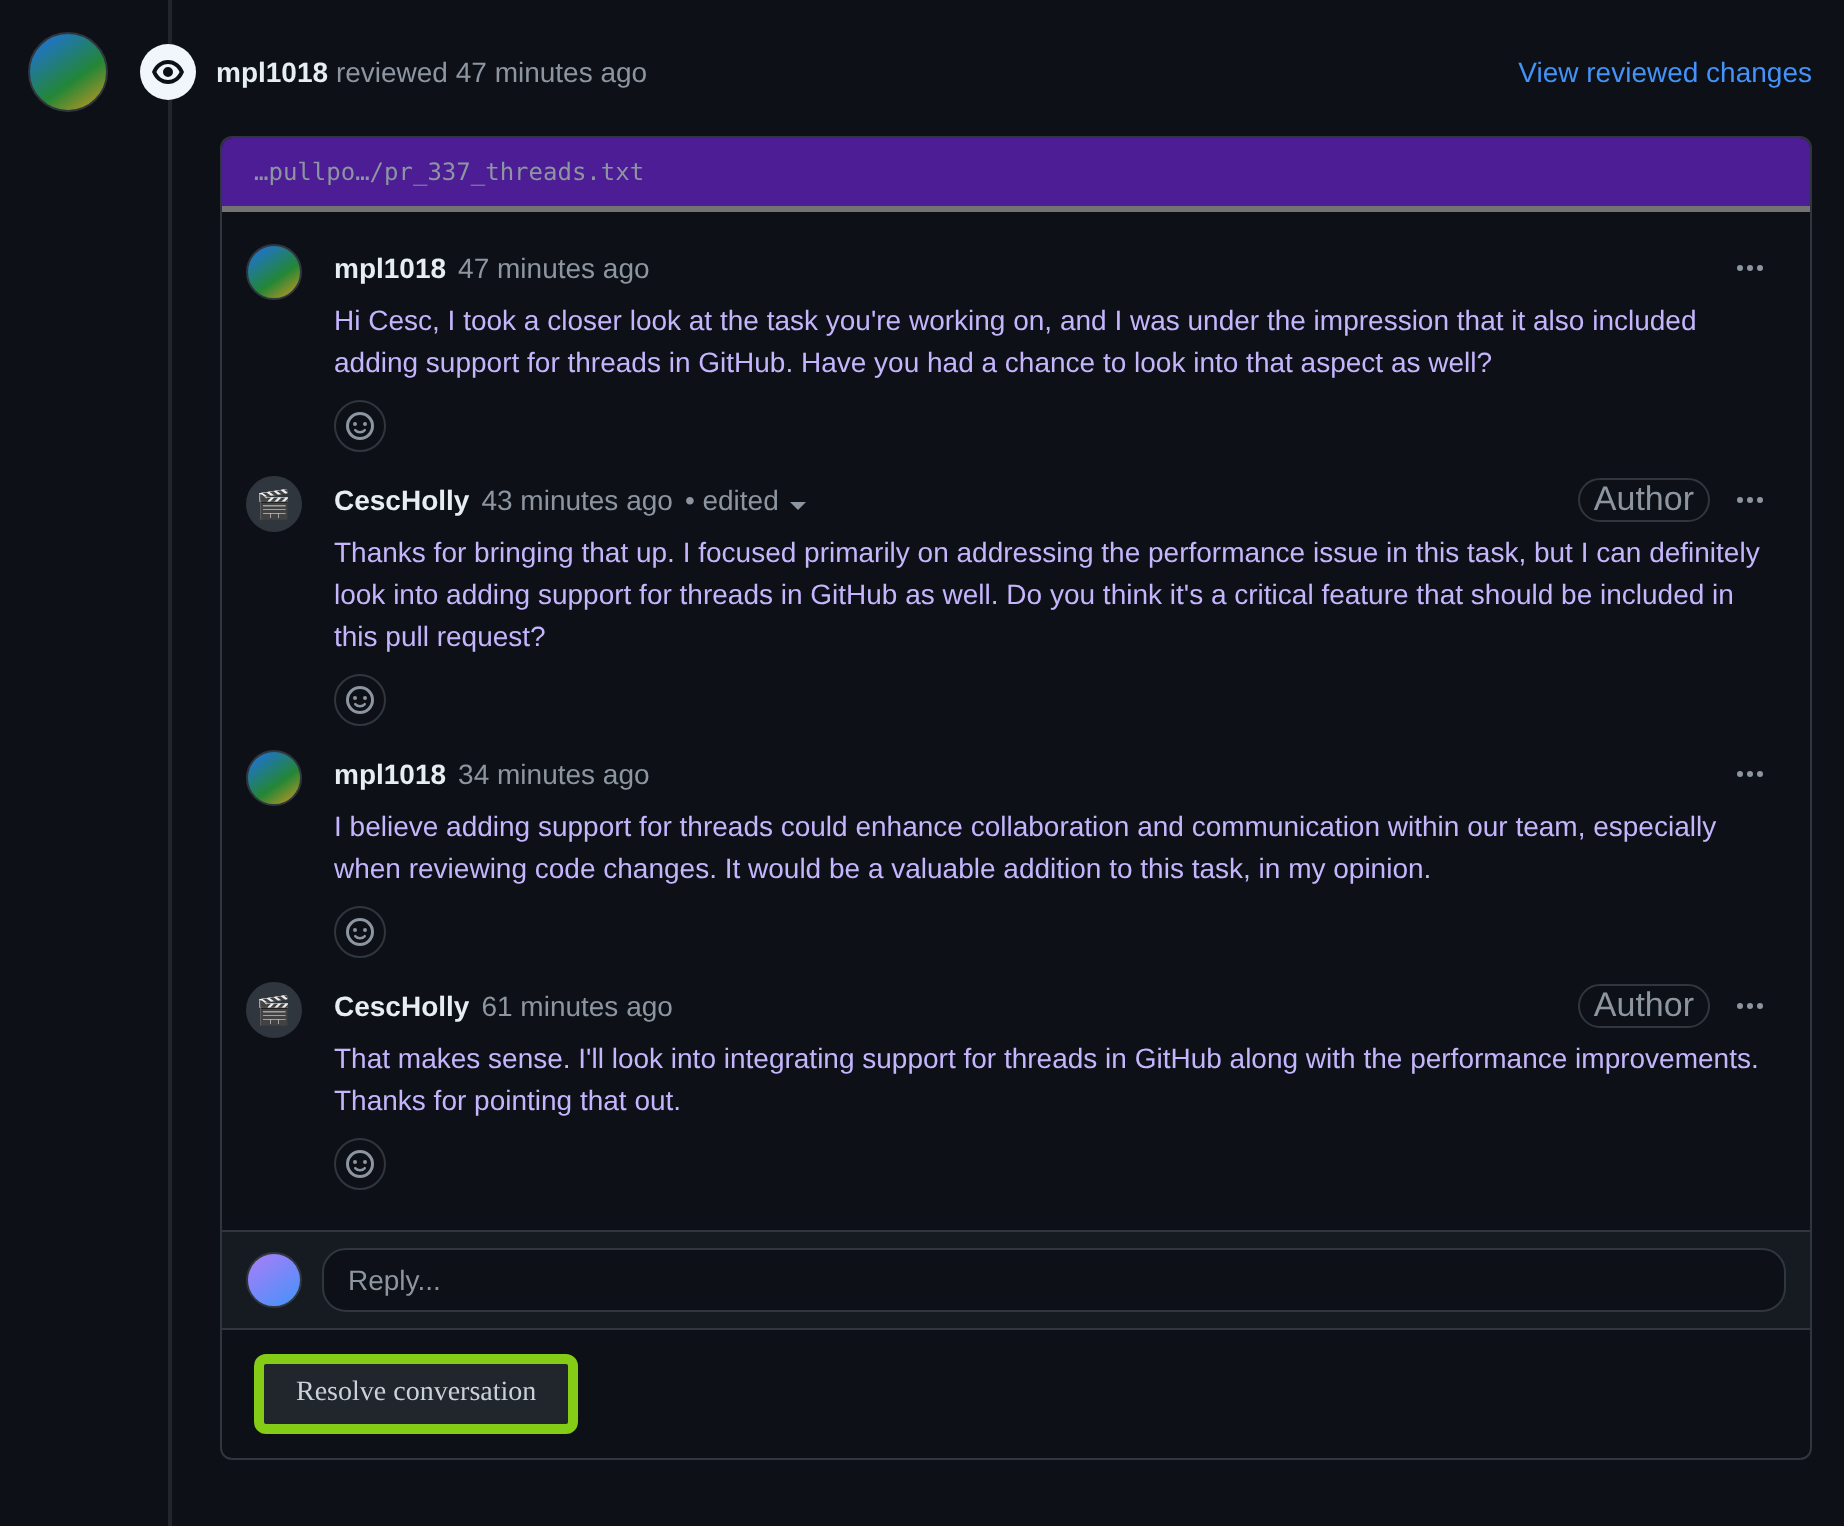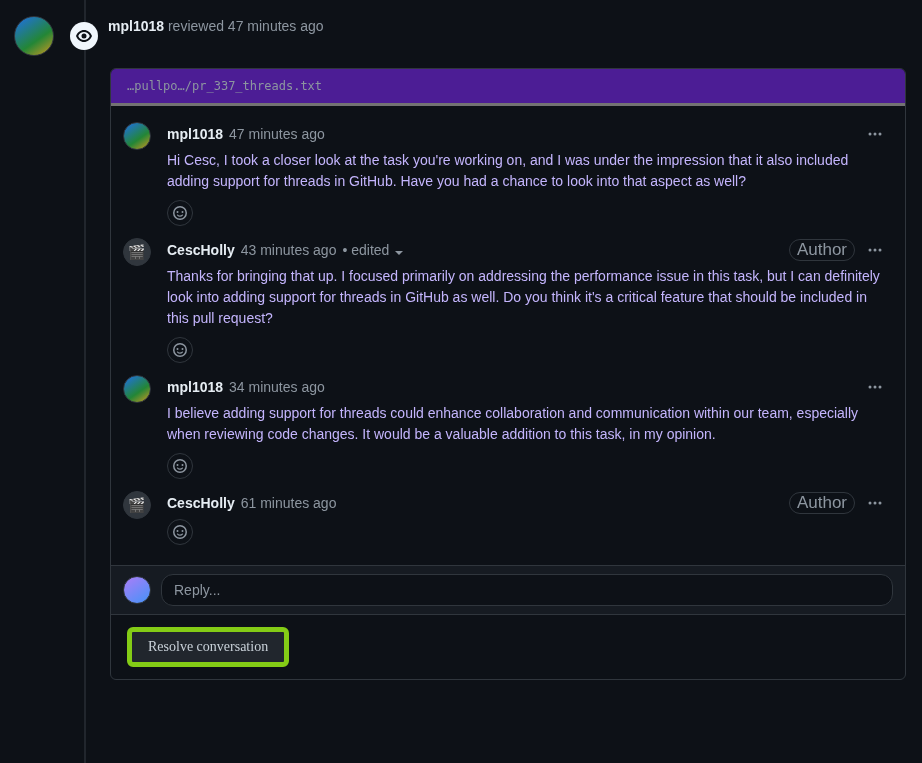--- a/index.html
+++ b/index.html
@@ -19,20 +19,21 @@
     position: absolute;
     left: 84px;
     top: 0;
     bottom: 0;
     width: 2px;
     background: #21262d;
   }
   .review-head {
     position: relative;
     display: flex;
+    align-items: center;
     min-height: 40px;
     margin-bottom: 12px;
   }
   .main-avatar {
     position: absolute;
     left: -70px;
     top: 0;
     width: 40px;
     height: 40px;
     border-radius: 50%;
@@ -189,20 +190,21 @@
   <div class="eye-badge">
     <svg viewBox="0 0 16 16" width="16" height="16">
         <path d="M8 2c3.6 0 6.6 2.4 8 6-1.4 3.6-4.4 6-8 6S1.4 11.6 0 8c1.4-3.6 4.4-6 8-6Zm0 2C5.5 4 3.3 5.5 2.2 8 3.3 10.5 5.5 12 8 12s4.7-1.5 5.8-4C12.7 5.5 10.5 4 8 4Zm0 1.5A2.5 2.5 0 1 1 8 10.5 2.5 2.5 0 0 1 8 5.5Z"></path>
       </svg>
   </div>
   <div class="review-title">
     <span class="u">mpl1018</span>
     <span>reviewed</span>
     <span>47 minutes ago</span>
   </div>
+  <a class="view-link">View reviewed changes</a>
 </div>
 
 <div class="thread-box">
   <div class="file-bar">…pullpo…/pr_337_threads.txt</div>
   <div class="comments" id="comments-container">
   <div class="comment">
     <div class="c-avatar av-mpl"></div>
     <div class="c-head">
       <span class="c-user">mpl1018</span>
       <span class="c-time">47 minutes ago</span>
@@ -271,20 +273,21 @@
       <span class="c-user">CescHolly</span>
       <span class="c-time">61 minutes ago</span>
 
       <span class="badge-author" style="">Author</span>
       <span class="kebab">
         <svg viewBox="0 0 16 16" width="16" height="16">
               <path d="M3 9.5a1.5 1.5 0 1 1 0-3 1.5 1.5 0 0 1 0 3ZM8 9.5a1.5 1.5 0 1 1 0-3 1.5 1.5 0 0 1 0 3ZM13 9.5a1.5 1.5 0 1 1 0-3 1.5 1.5 0 0 1 0 3Z"></path>
             </svg>
       </span>
     </div>
+    <div class="c-body">That makes sense. I'll look into integrating support for threads in GitHub along with the performance improvements. Thanks for pointing that out.</div>
     <div class="react-btn">
       <svg viewBox="0 0 16 16" width="16" height="16">
             <path d="M8 1a7 7 0 1 0 0 14A7 7 0 0 0 8 1Zm0 1.5a5.5 5.5 0 1 1 0 11 5.5 5.5 0 0 1 0-11ZM5.5 6a1 1 0 1 1 0 2 1 1 0 0 1 0-2Zm5 0a1 1 0 1 1 0 2 1 1 0 0 1 0-2ZM5.2 9.6a.6.6 0 0 1 .85.05A2.6 2.6 0 0 0 8 10.5c.78 0 1.48-.33 1.95-.85a.6.6 0 1 1 .9.8A3.8 3.8 0 0 1 8 11.7a3.8 3.8 0 0 1-2.85-1.25.6.6 0 0 1 .05-.85Z"></path>
           </svg>
     </div>
   </div>
 </div>
 
   <div class="reply-area">
     <div class="reply-avatar"></div>

